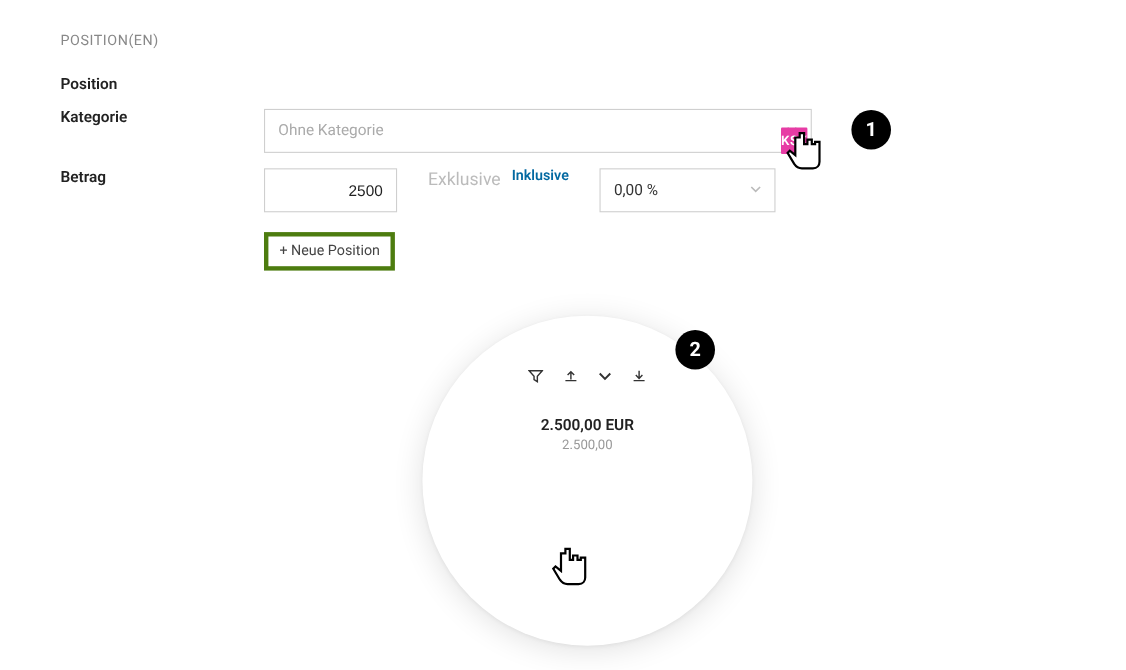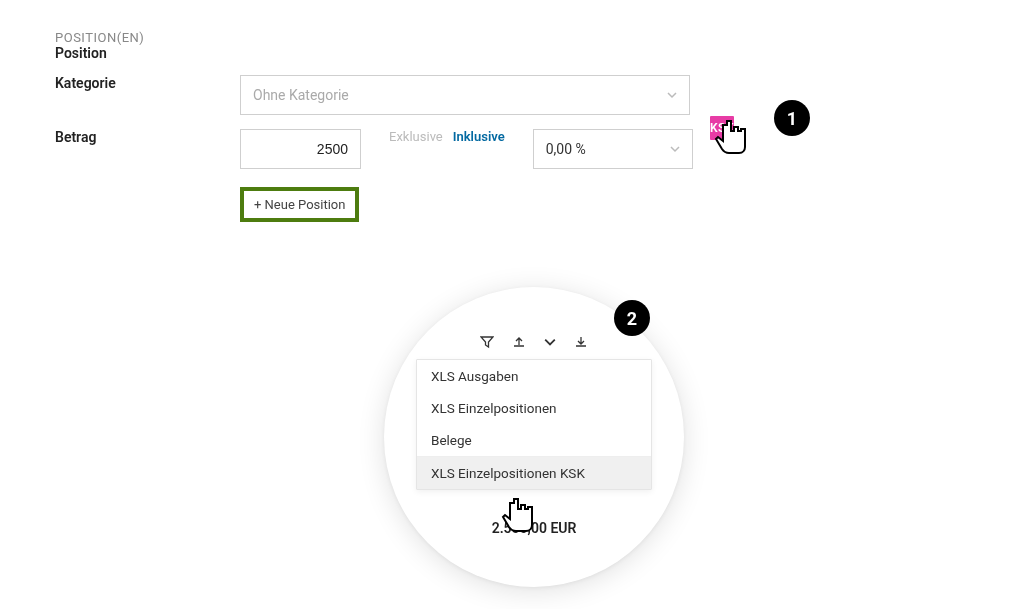--- a/index.html
+++ b/index.html
@@ -18,20 +18,21 @@
   .panel1 {
     position: relative;
     padding: 30px 0 0 55px;
     background: #fff;
     height: 295px;
   }
   .section-header {
     color: #888;
     letter-spacing: .5px;
     font-size: 13px;
+    margin-bottom: 24px;
   }
   .row {
     display: flex;
     align-items: flex-start;
     margin-bottom: 14px;
   }
   .row-label {
     width: 185px;
     font-size: 14px;
     color: #222;
@@ -48,28 +49,28 @@
   .input-position { width: 450px; }
   .select-like {
     display: flex;
     align-items: center;
     justify-content: space-between;
     background: #fff;
     color: #aaa;
     padding-right: 12px;
   }
   .select-like .chev, .percent-select .chev { color: #bbb; }
-  .input-category { width: 450px; }
+  .input-category { width: 498px; }
   .input-amount {
     width: 121px;
     text-align: right;
     padding-right: 12px;
     color: #222;
   }
-  .exclusive { color: #bbb; font-size: 13px; margin-left: 28px; }
+  .exclusive { color: #bbb; font-size: 16px; margin-left: 28px; }
   .inclusive { color: #0369a1; font-weight: 600; font-size: 13px; margin-left: 10px; }
   .percent-select {
     width: 160px;
     margin-left: 28px;
   }
   .btn-plus {
     padding: 6px 10px;
     border: 4px solid #4d7c0f;
     font-size: 13px;
     background: #fff;
@@ -255,30 +256,24 @@
             <path d="M1 3 L5 7 L9 3" fill="none" stroke="#333" stroke-width="1.5"></path>
           </svg>
       </span>
       <span>
         <svg width="14" height="14" viewBox="0 0 14 14">
             <path d="M7 2 V9 M4 6 l3 3 l3 -3 M2 11 h10" fill="none" stroke="#333" stroke-width="1.3"></path>
           </svg>
       </span>
     </div>
 
-    <div class="menu">
-      <div class="menu-item">XLS Ausgaben</div>
-      <div class="menu-item">XLS Einzelpositionen</div>
-      <div class="menu-item">Belege</div>
-      <div class="menu-divider"></div>
-      <div class="menu-item highlight">XLS Einzelpositionen KSK</div>
-    </div>
 
     <div class="totals">
       <div class="total-line1">2.500,00 EUR</div>
+      <div class="total-line2">2.500,00</div>
     </div>
   </div>
 </div>
 
 <div class="step-badge step2">2</div>
 
 <div class="cursor-hand cursor2">
   <svg viewBox="0 0 34 42" width="34" height="42">
     <path d="M13 4 h4 v10 h3 v-4 h4 v4 h3 v-2 h4 v18 c0 3 -2 6 -6 6 h-10 c-3 0 -5 -1 -7 -4 l-6 -10 l2 -2 l5 4 v-16 h4 z" fill="#fff" stroke="#000" stroke-width="2" stroke-linejoin="miter"></path>
   </svg>

